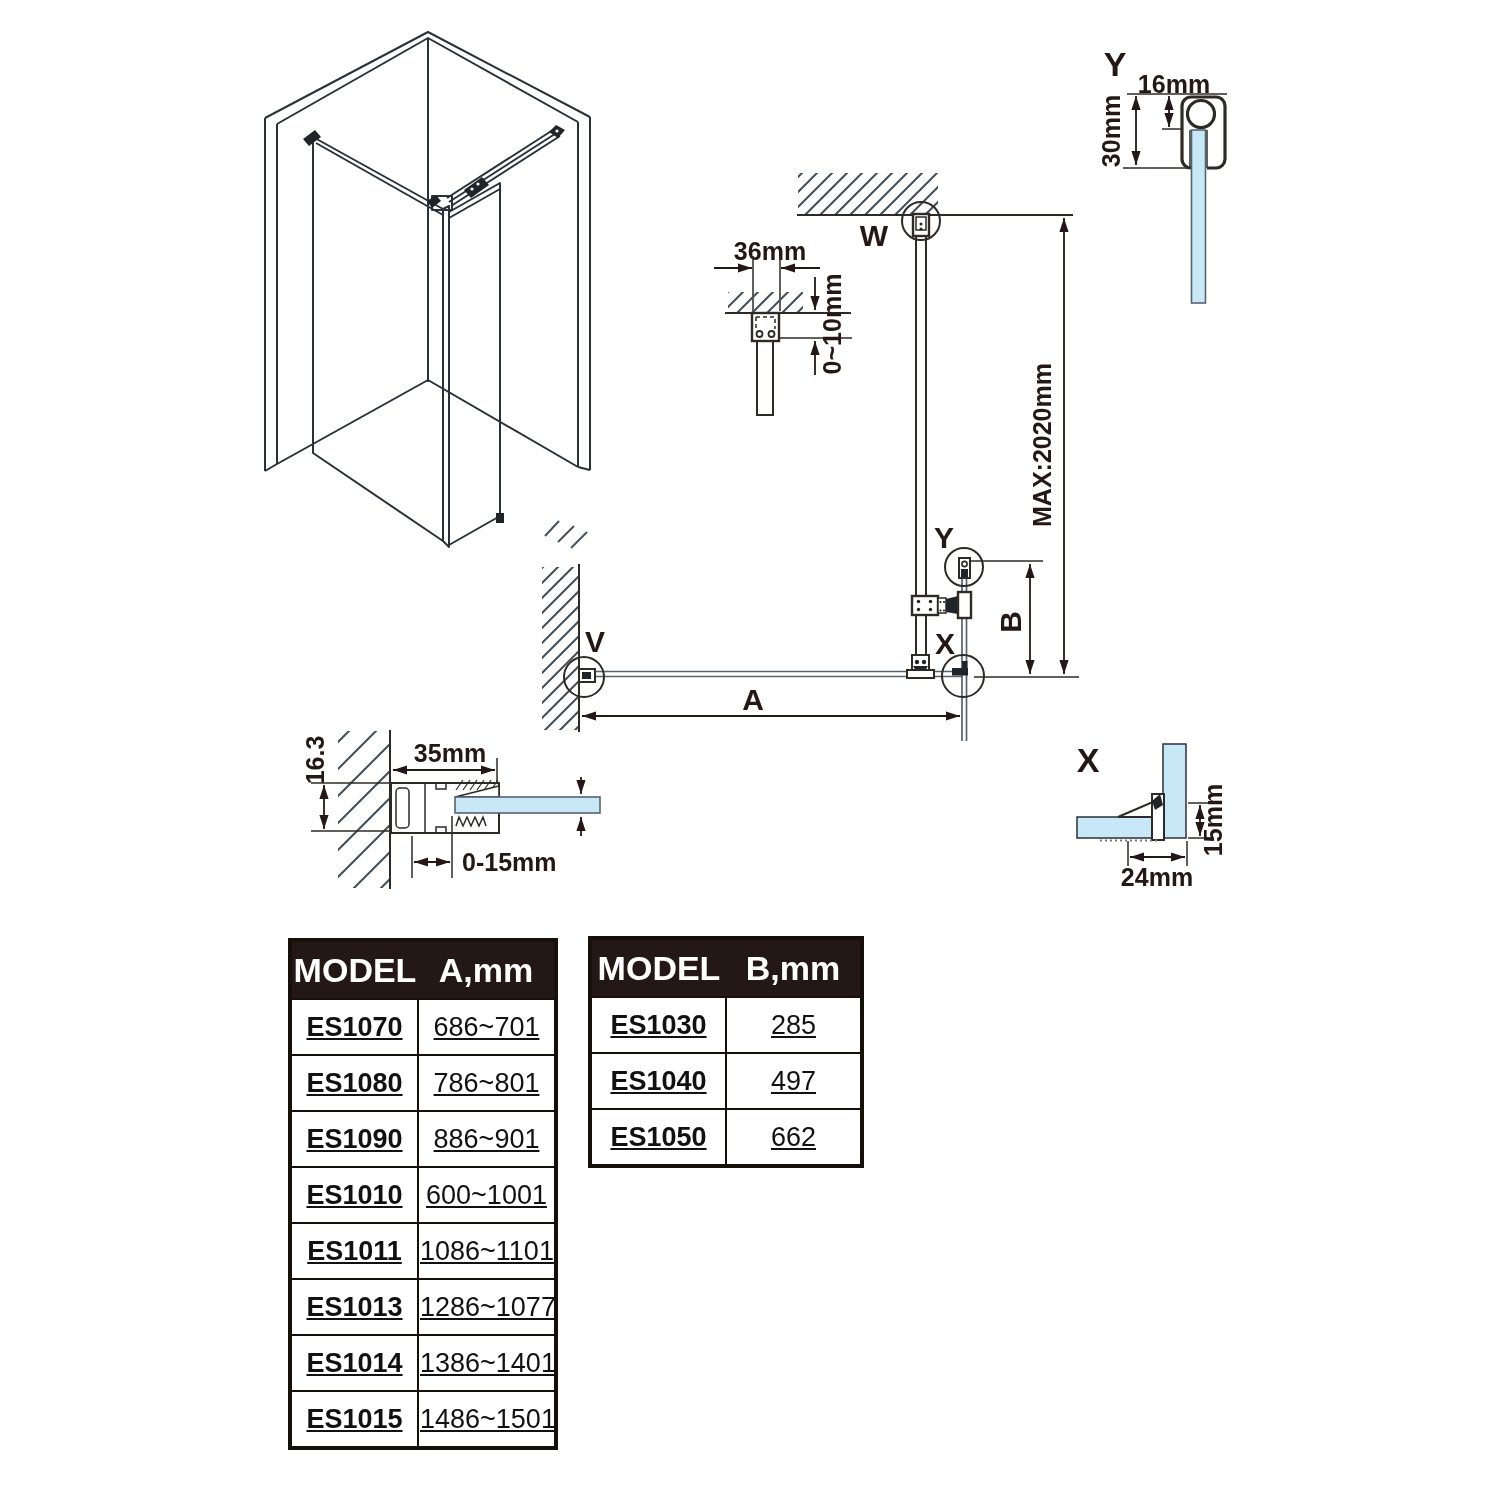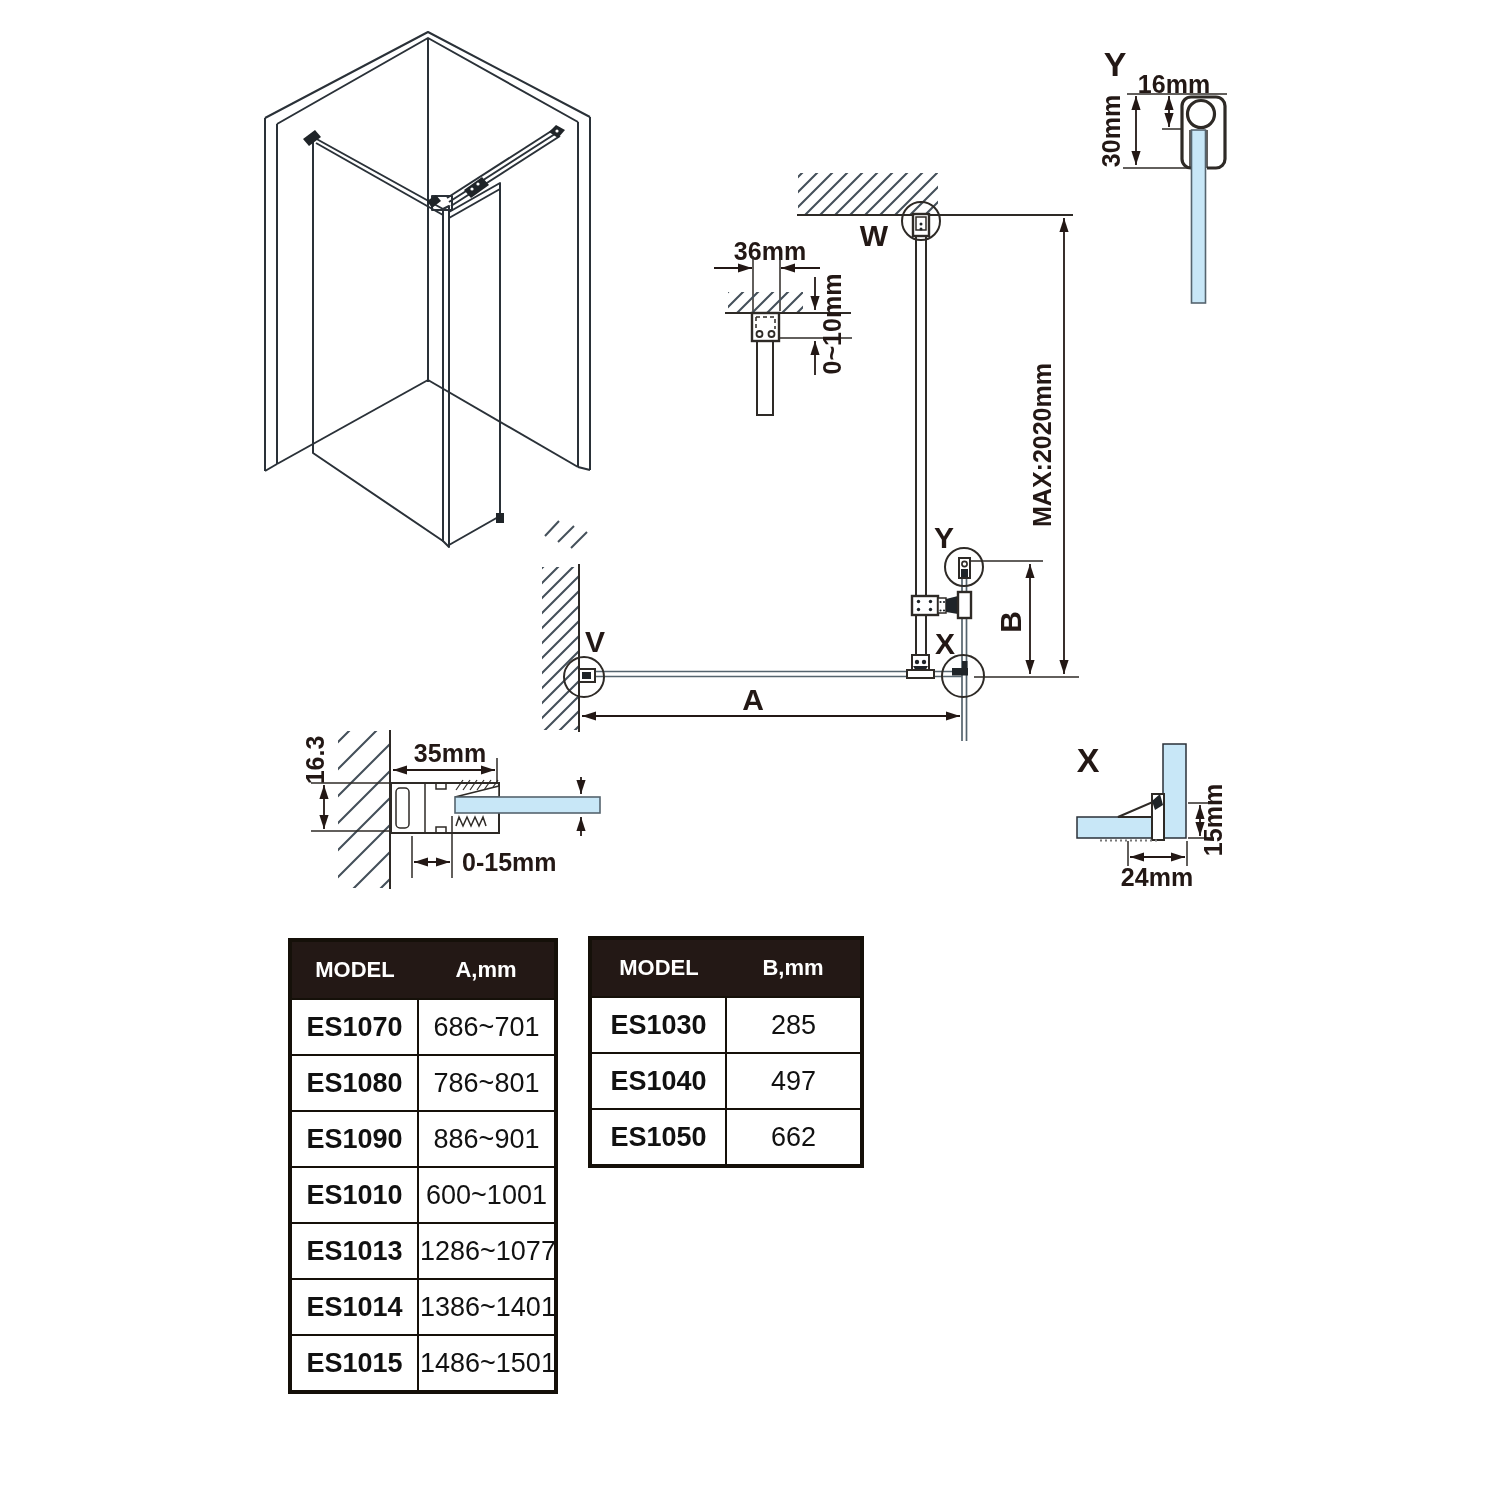--- a/index.html
+++ b/index.html
@@ -11,24 +11,24 @@
   .ln15{stroke:#2e2a26;stroke-width:1.5;fill:none;}
   .ln24{stroke:#2e2a26;stroke-width:2.4;fill:none;}
   .ln3{stroke:#2e2a26;stroke-width:3.2;fill:none;}
   .iso{stroke:#2a3138;stroke-width:2;fill:none;stroke-linejoin:round;}
   .gl{stroke:#55646e;stroke-width:1.7;fill:none;}
   .dim{stroke:#231815;stroke-width:1.8;fill:none;}
   .wf{fill:#ffffff;}
   .dk{fill:#1f2428;stroke:none;}
   table.spec{position:absolute;border-collapse:collapse;table-layout:fixed;background:#fff;
              border:4px solid #151009;}
-  table.spec th{background:#231815;color:#ffffff;font-weight:bold;font-size:22px;
+  table.spec th{background:#231815;color:#ffffff;font-weight:bold;font-size:34px;
                 height:54px;text-align:center;border:none;}
   table.spec td{border:2.5px solid #151009;font-size:27px;height:52px;text-align:center;
-                color:#111;background:#fff;vertical-align:middle;}
+                color:#111;background:#fff;vertical-align:middle;text-decoration:underline;}
   table.spec td.model{font-weight:bold;}
   #tableA{left:288px;top:938px;width:268px;}
   #tableB{left:588px;top:936px;width:272px;}
 </style>
 </head>
 <body>
 
 <div id="canvas">
 
 <svg width="1500" height="1500" viewBox="0 0 1500 1500">
@@ -322,20 +322,24 @@
         </tr>
     <tr>
           <td class="model">ES1090</td>
           <td>886~901</td>
         </tr>
     <tr>
           <td class="model">ES1010</td>
           <td>600~1001</td>
         </tr>
     <tr>
+          <td class="model">ES1011</td>
+          <td>1086~1101</td>
+        </tr>
+    <tr>
           <td class="model">ES1013</td>
           <td>1286~1077</td>
         </tr>
     <tr>
           <td class="model">ES1014</td>
           <td>1386~1401</td>
         </tr>
     <tr>
           <td class="model">ES1015</td>
           <td>1486~1501</td>

